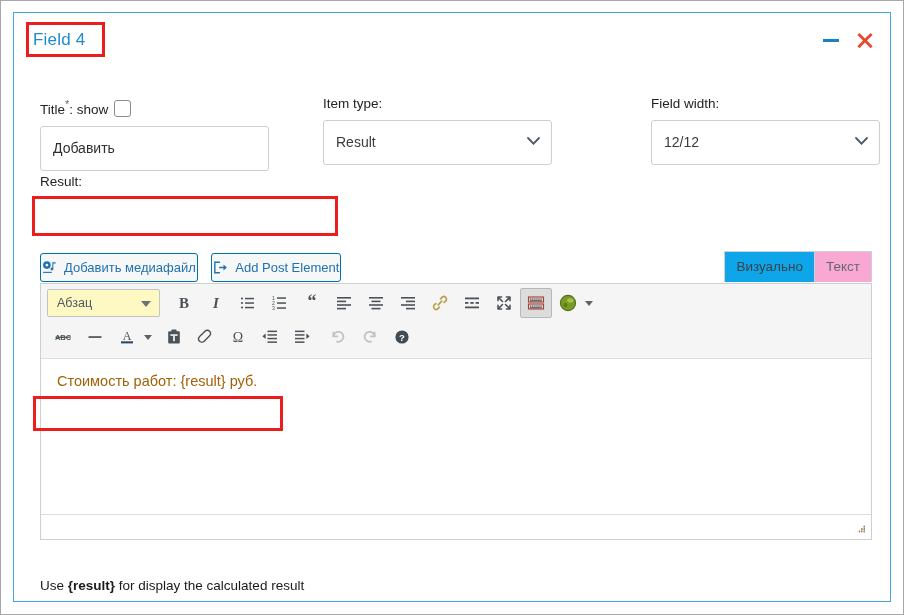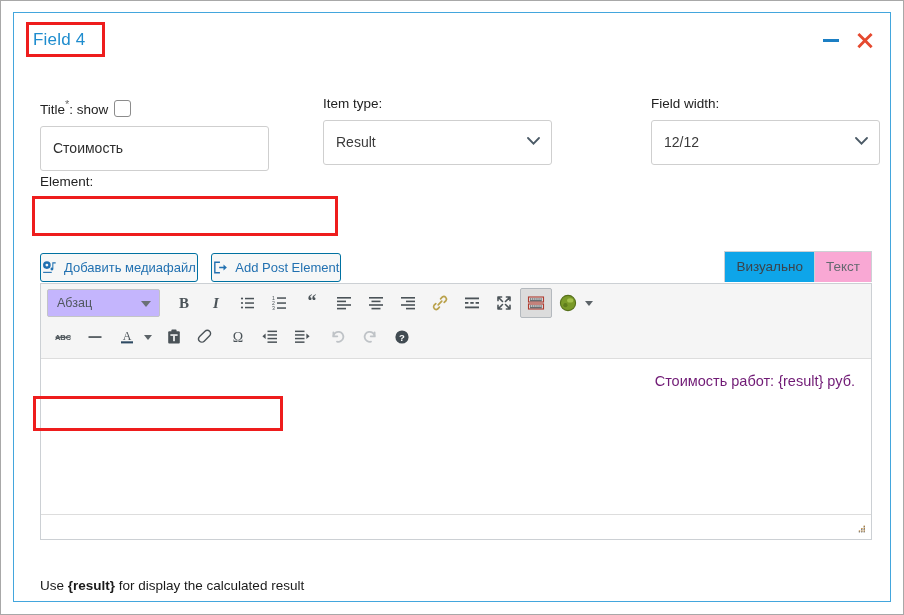--- a/index.html
+++ b/index.html
@@ -285,21 +285,21 @@
     border: 1px solid #b4b9be;
   }
   .tbtn svg { display: block; }
   .fmtsel {
     position: relative;
     box-sizing: border-box;
     width: 113px;
     height: 28px;
     border: 1px solid #c3c4c7;
     border-radius: 2px;
-    background: #c4b5fd;
+    background: #fef9c3;
     font-size: 12.5px;
     color: #50575e;
     line-height: 26px;
     padding-left: 9px;
     margin-right: 8px;
     cursor: pointer;
   }
   .fmtsel .tri {
     position: absolute;
     right: 8px; top: 11px;
@@ -319,23 +319,22 @@
 
   .ed-body {
     position: relative;
     height: 155px;
     background: #fff;
     padding: 12px 16px 0 16px;
     box-sizing: border-box;
   }
   .ed-text {
     font-size: 14.5px;
-    color: #701a75;
+    color: #a16207;
     line-height: 20px;
-    text-align: right;
   }
   .ed-status {
     height: 24px;
     border-top: 1px solid #ddd;
     background: #fff;
     position: relative;
   }
   .ed-grip {
     position: absolute;
     right: 4px; bottom: 3px;
@@ -368,21 +367,21 @@
             <path d="M3.4 2.0 L9 7.6 L14.6 2.0 L16.6 4.0 L11 9.6 L16.6 15.2 L14.6 17.2 L9 11.6 L3.4 17.2 L1.4 15.2 L7 9.6 L1.4 4.0 Z" fill="#e5492f"></path>
           </svg>
         </span>
       </div>
     </div>
 
     <div class="row-fields">
 
       <div class="fld fld-title">
         <div class="fld-label"><span>Title</span><span class="req">*</span><span>: show</span><span class="chk"></span></div>
-        <div class="txtinput">Стоимость</div>
+        <div class="txtinput">Добавить</div>
       </div>
 
       <div class="fld fld-item">
         <div class="fld-label">Item type:</div>
         <div class="selwrap">
           <div class="selbox">Result</div>
           <svg class="chev" viewBox="0 0 13 8">
             <path d="M1 1 L6.5 6.6 L12 1" stroke="#4b5a66" stroke-width="1.8" fill="none" stroke-linecap="round"></path>
           </svg>
         </div>
@@ -393,21 +392,21 @@
         <div class="selwrap">
           <div class="selbox">12/12</div>
           <svg class="chev" viewBox="0 0 13 8">
             <path d="M1 1 L6.5 6.6 L12 1" stroke="#4b5a66" stroke-width="1.8" fill="none" stroke-linecap="round"></path>
           </svg>
         </div>
       </div>
     </div>
 
     <div class="formula-block">
-      <div class="formula-label">Element:</div>
+      <div class="formula-label">Result:</div>
     </div>
 
     <div class="result-block">
 
       <div class="mediabar">
         <span class="mbtn">
           <svg width="15" height="15" viewBox="0 0 16 16">
             <circle cx="5.2" cy="5.4" r="4.1" fill="#2271b1"></circle>
             <circle cx="5.2" cy="5.4" r="1.5" fill="#f6f7f7"></circle>
             <path d="M11 2.5 h3.6 v1.1 h-2.5 v6.0 a1.5 1.5 0 1 1 -1.1 -1.45 Z" fill="#2271b1"></path>

